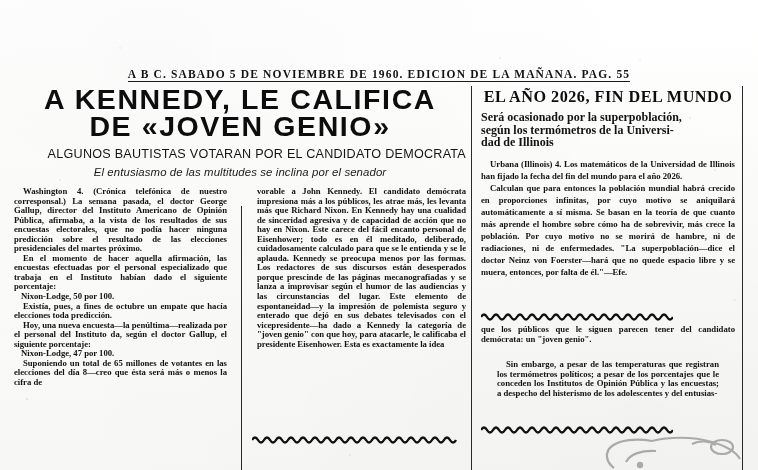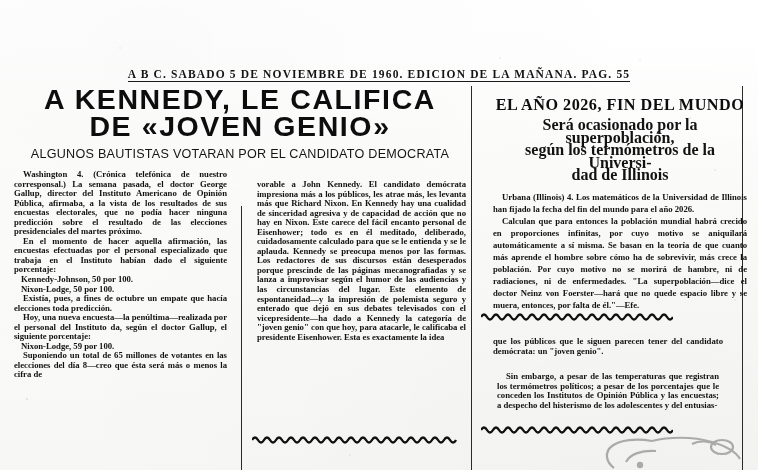--- a/index.html
+++ b/index.html
@@ -76,21 +76,21 @@
     font-family: "Liberation Sans", sans-serif;
     font-weight: bold;
     font-size: 28.5px;
     line-height: 27px;
     letter-spacing: 1.6px;
     color: #0d0d0d;
   }
   #headline div { white-space: nowrap; }
   #subhead-1 {
     margin-top: 7px;
-    text-align: center;
+    text-align: right;
     font-family: "Liberation Sans", sans-serif;
     font-size: 12.6px;
     letter-spacing: 0.25px;
     color: #151515;
     white-space: nowrap;
   }
   #subhead-2 {
     margin-top: 5px;
     text-align: center;
     font-family: "Liberation Sans", sans-serif;
@@ -108,48 +108,47 @@
   .body-col {
     font-family: "Liberation Serif", serif;
     font-size: 8.7px;
     line-height: 9.55px;
     text-align: justify;
     color: #121212;
     font-weight: bold;
     letter-spacing: -0.02px;
   }
   #main-col-1 { width: 217px; padding-right: 11px; }
-  #main-col-2 { width: 213px; padding-left: 11px; margin-top: 10px; }
+  #main-col-2 { width: 213px; padding-left: 11px; }
   .body-col p { margin: 0; text-indent: 9px; }
   .body-col p.noindent { text-indent: 0; }
   .body-col p.poll { text-indent: 7px; }
 
   
   #right-column {
     position: absolute;
-    left: 493px;
+    left: 481px;
     top: 88px;
     width: 254px;
-    margin-top: 8px;
   }
   #right-headline {
     text-align: center;
     font-family: "Liberation Serif", serif;
     font-weight: bold;
     font-size: 16.2px;
     letter-spacing: 0.5px;
     color: #0d0d0d;
     white-space: nowrap;
   }
   #right-subhead {
     margin-top: 4px;
-    text-align: center;
-    font-family: "Liberation Serif", serif;
-    font-weight: bold;
-    font-size: 16px;
+    text-align: left;
+    font-family: "Liberation Serif", serif;
+    font-weight: bold;
+    font-size: 12px;
     line-height: 12.6px;
     color: #121212;
   }
   #right-body {
     margin-top: 9px;
     font-family: "Liberation Serif", serif;
     font-size: 8.7px;
     line-height: 12px;
     text-align: justify;
     font-weight: bold;
@@ -210,30 +209,30 @@
   <div class="vrule" id="rule-right-edge"></div>
 
   <div id="main-article">
 
     <div id="headline">
       <div>A KENNEDY, LE CALIFICA</div>
       <div>DE «JOVEN GENIO»</div>
     </div>
 
     <div id="subhead-1">ALGUNOS BAUTISTAS VOTARAN POR EL CANDIDATO DEMOCRATA</div>
+    <div id="subhead-2">El entusiasmo de las multitudes se inclina por el senador</div>
 
     <div id="main-body">
       <div class="body-col" id="main-col-1">
         <p>Washington 4. (Crónica telefónica de nuestro corresponsal.) La semana pasada, el doctor George Gallup, director del Instituto Americano de Opinión Pública, afirmaba, a la vista de los resultados de sus encuestas electorales, que no podía hacer ninguna predicción sobre el resultado de las elecciones presidenciales del martes próximo.</p>
         <p>En el momento de hacer aquella afirmación, las encuestas efectuadas por el personal especializado que trabaja en el Instituto habían dado el siguiente porcentaje:</p>
-        <p class="poll">Kennedy-Johnson, 50 por 100.</p>
         <p class="poll">Nixon-Lodge, 50 por 100.</p>
         <p>Existía, pues, a fines de octubre un empate que hacía elecciones toda predicción.</p>
         <p>Hoy, una nueva encuesta—la penúltima—realizada por el personal del Instituto da, según el doctor Gallup, el siguiente porcentaje:</p>
-        <p class="poll">Nixon-Lodge, 59 por 100.</p>
+        <p class="poll">Nixon-Lodge, 47 por 100.</p>
         <p>Suponiendo un total de 65 millones de votantes en las elecciones del día 8—creo que ésta será más o menos la cifra de</p>
       </div>
       <div class="body-col" id="main-col-2">
         <p class="noindent">vorable a John Kennedy. El candidato demócrata impresiona más a los públicos, les atrae más, les levanta más que Richard Nixon. En Kennedy hay una cualidad de sinceridad agresiva y de capacidad de acción que no hay en Nixon. Este carece del fácil encanto personal de Eisenhower; todo es en él meditado, deliberado, cuidadosamente calculado para que se le entienda y se le aplauda. Kennedy se preocupa menos por las formas. Los redactores de sus discursos están desesperados porque prescinde de las páginas mecanografiadas y se lanza a improvisar según el humor de las audiencias y las circunstancias del lugar. Este elemento de espontaneidad—y la impresión de polemista seguro y enterado que dejó en sus debates televisados con el vicepresidente—ha dado a Kennedy la categoría de "joven genio" con que hoy, para atacarle, le calificaba el presidente Eisenhower. Esta es exactamente la idea</p>
       </div>
     </div>
   </div>
 
   <div id="right-column">
     <div id="right-headline">EL AÑO 2026, FIN DEL MUNDO</div>
@@ -250,21 +249,21 @@
 
   <div class="wavy" id="wavy-right-top">
     <svg width="192" height="9" viewBox="0 0 192 9" preserveAspectRatio="none">
       <path d="M0 5 Q 3 0 6 5 T 12 5 T 18 5 T 24 5 T 30 5 T 36 5 T 42 5 T 48 5 T 54 5 T 60 5 T 66 5 T 72 5 T 78 5 T 84 5 T 90 5 T 96 5 T 102 5 T 108 5 T 114 5 T 120 5 T 126 5 T 132 5 T 138 5 T 144 5 T 150 5 T 156 5 T 162 5 T 168 5 T 174 5 T 180 5 T 186 5 T 192 5" fill="none" stroke="#111" stroke-width="2.4"></path>
     </svg>
   </div>
 
   <div style="position:absolute; left:481px; top:325px; width:254px;
               font-family:'Liberation Serif',serif; font-size:8.7px; line-height:9.6px;
               text-align:justify; font-weight:bold; color:#121212;">
-    <p style="margin:12px;text-indent:0;">que los públicos que le siguen parecen tener del candidato demócrata: un "joven genio".</p>
+    <p style="margin:0;text-indent:0;">que los públicos que le siguen parecen tener del candidato demócrata: un "joven genio".</p>
     <p style="margin:16px;text-indent:9px;">Sin embargo, a pesar de las temperaturas que registran los termómetros políticos; a pesar de los porcentajes que le conceden los Institutos de Opinión Pública y las encuestas; a despecho del histerismo de los adolescentes y del entusias-</p>
   </div>
 
   <div class="wavy" id="wavy-right-bot">
     <svg width="192" height="9" viewBox="0 0 192 9" preserveAspectRatio="none">
       <path d="M0 5 Q 3 0 6 5 T 12 5 T 18 5 T 24 5 T 30 5 T 36 5 T 42 5 T 48 5 T 54 5 T 60 5 T 66 5 T 72 5 T 78 5 T 84 5 T 90 5 T 96 5 T 102 5 T 108 5 T 114 5 T 120 5 T 126 5 T 132 5 T 138 5 T 144 5 T 150 5 T 156 5 T 162 5 T 168 5 T 174 5 T 180 5 T 186 5 T 192 5" fill="none" stroke="#111" stroke-width="2.4"></path>
     </svg>
   </div>
 
   <div class="wavy" id="wavy-main-bot">

